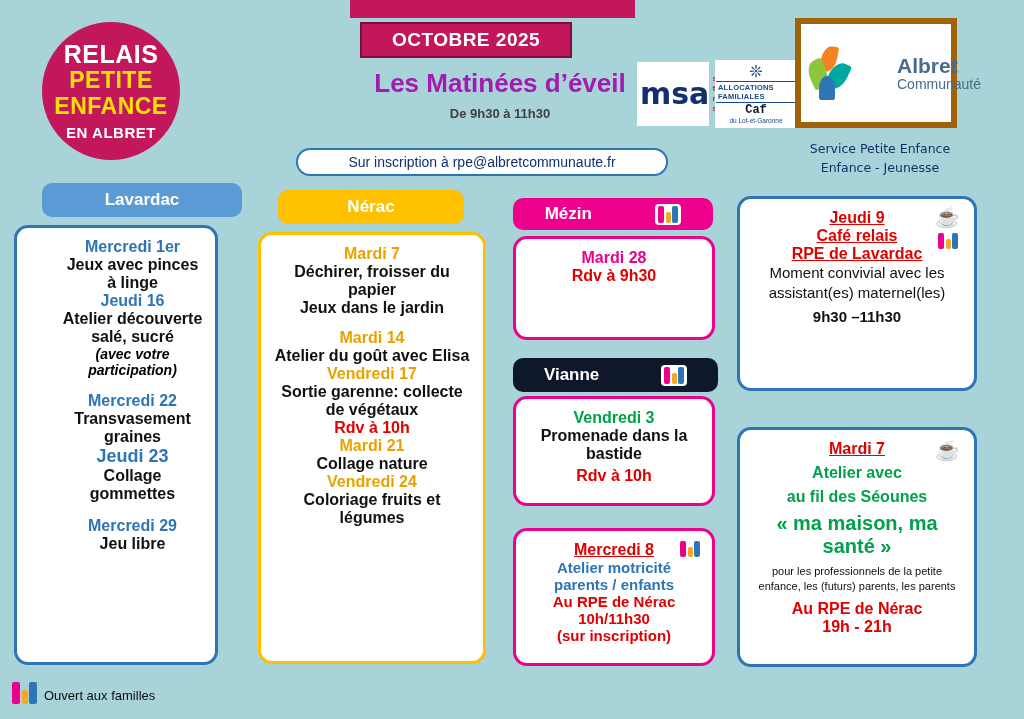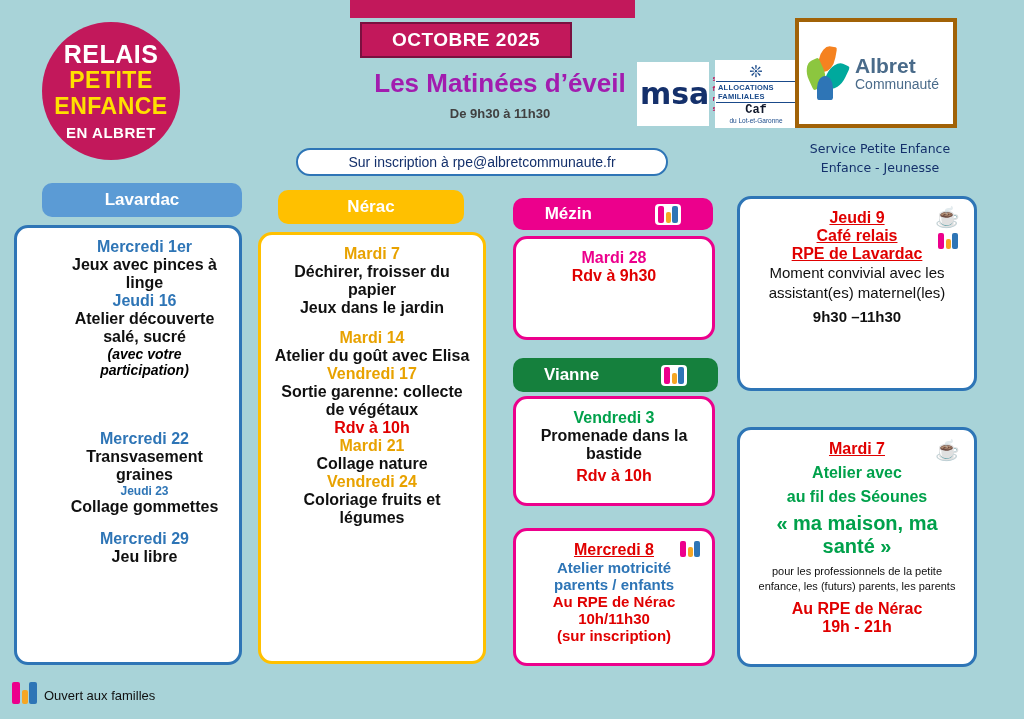--- a/index.html
+++ b/index.html
@@ -70,22 +70,22 @@
     border:1px solid #ffffff;
   }
   .caf .caf-icon { font-size:16px; color:#1a4a8a; line-height:1; }
   .caf .caf-alloc { font-size:7.5px; color:#1a4a8a; font-weight:bold; letter-spacing:.2px; border-top:1px solid #1a4a8a; border-bottom:1px solid #1a4a8a; padding:1px 2px; margin-top:1px;}
   .caf .caf-name { font-size:12px; color:#0f172a; font-weight:bold;font-family:Liberation Mono, monospace; }
   .caf .caf-dept { font-size:6.5px; color:#1a4a8a; line-height:1.1; text-align:center; }
 
   
   .albret {
     position:absolute; left:795px; top:18px; width:162px; height:110px;
-    background:#ffffff; border:4px solid #a16207;
-    display:flex; align-items:center; padding:6px;
+    background:#ffffff; border:6px solid #a16207;
+    display:flex; align-items:center; padding:6px;gap:40px;
   }
   .albret .leafmark { width:44px; height:54px; position:relative; flex:none; margin-right:6px; }
   .albret .leafmark .lf { position:absolute; border-radius:60% 10% 60% 10%; }
   .albret .atxt { line-height:1.05; }
   .albret .a1 { font-size:21px; color:#4a6b8a; font-weight:bold; }
   .albret .a2 { font-size:14px; color:#4a6b8a; }
   .service-text {
     position:absolute; left:795px; top:140px; width:170px; text-align:center;
     color:#14306b; font-size:12.5px; line-height:1.5;
     font-family:"DejaVu Sans", sans-serif;
@@ -169,30 +169,30 @@
       <div class="a1">Albret</div>
       <div class="a2">Communauté</div>
     </div>
   </div>
   <div class="service-text" style="white-space:pre-line;">Service Petite Enfance
 Enfance - Jeunesse</div>
 
   <div class="tab" style="left:42px; top:183px; width:200px; height:34px; background:#5b9bd5;">
     <span>Lavardac</span>
   </div>
-  <div class="card" style="left:14px; top:225px; width:228px; height:440px; border:3px solid #2e75b6;padding-left:45px;">
+  <div class="card" style="left:14px; top:225px; width:204px; height:440px; border:3px solid #2e75b6;padding-left:45px;">
     <p class="c-blue" style="font-size:16px;">Mercredi 1er</p>
     <p class="c-dark" style="font-size:16px;">Jeux avec pinces à linge</p>
     <p class="c-blue" style="font-size:16px;">Jeudi 16</p>
     <p class="c-dark" style="font-size:16px;">Atelier découverte salé, sucré</p>
     <p class="ital" style="font-size:14px;">(avec votre participation)</p>
     <p style="height:14px;"></p>
-    <p class="c-blue" style="font-size:16px;margin-top:38px;">Mercredi 22</p>
+    <p class="c-blue" style="font-size:16px;">Mercredi 22</p>
     <p class="c-dark" style="font-size:16px;">Transvasement graines</p>
-    <p class="c-blue" style="font-size:12px;">Jeudi 23</p>
+    <p class="c-blue" style="font-size:18px;">Jeudi 23</p>
     <p class="c-dark" style="font-size:16px;">Collage gommettes</p>
     <p style="height:14px;"></p>
     <p class="c-blue" style="font-size:16px;">Mercredi 29</p>
     <p class="c-dark" style="font-size:16px;">Jeu libre</p>
   </div>
 
   <div class="tab" style="left:278px; top:190px; width:186px; height:34px; background:#ffc000;">
     <span>Nérac</span>
   </div>
   <div class="card" style="left:258px; top:232px; width:228px; height:432px; border:3px solid #ffc000;">
@@ -217,21 +217,21 @@
       <i style="width:6px;height:17px;background:#ec008c;"></i>
       <i style="width:5px;height:11px;background:#f5a623;"></i>
       <i style="width:6px;height:17px;background:#2e75b6;"></i>
     </span>
   </div>
   <div class="card" style="left:513px; top:236px; width:202px; height:104px; border:3px solid #ec008c;">
     <p class="c-pink" style="font-size:16px;">Mardi 28</p>
     <p class="c-red" style="font-size:16px;">Rdv à 9h30</p>
   </div>
 
-  <div class="tab" style="left:513px; top:358px; width:205px; height:34px; background:#15803d; justify-content:space-around;">
+  <div class="tab" style="left:513px; top:358px; width:205px; height:34px; background:#0f172a; justify-content:space-around;">
     <span>Vianne</span>
     <span class="fam" style="background:#fff;border-radius:4px;padding:2px 3px;">
       <i style="width:6px;height:17px;background:#ec008c;"></i>
       <i style="width:5px;height:11px;background:#f5a623;"></i>
       <i style="width:6px;height:17px;background:#2e75b6;"></i>
     </span>
   </div>
   <div class="card" style="left:513px; top:396px; width:202px; height:110px; border:3px solid #ec008c;">
     <p class="c-green" style="font-size:16px;">Vendredi 3</p>
     <p class="c-dark" style="font-size:16px;">Promenade dans la bastide</p>

